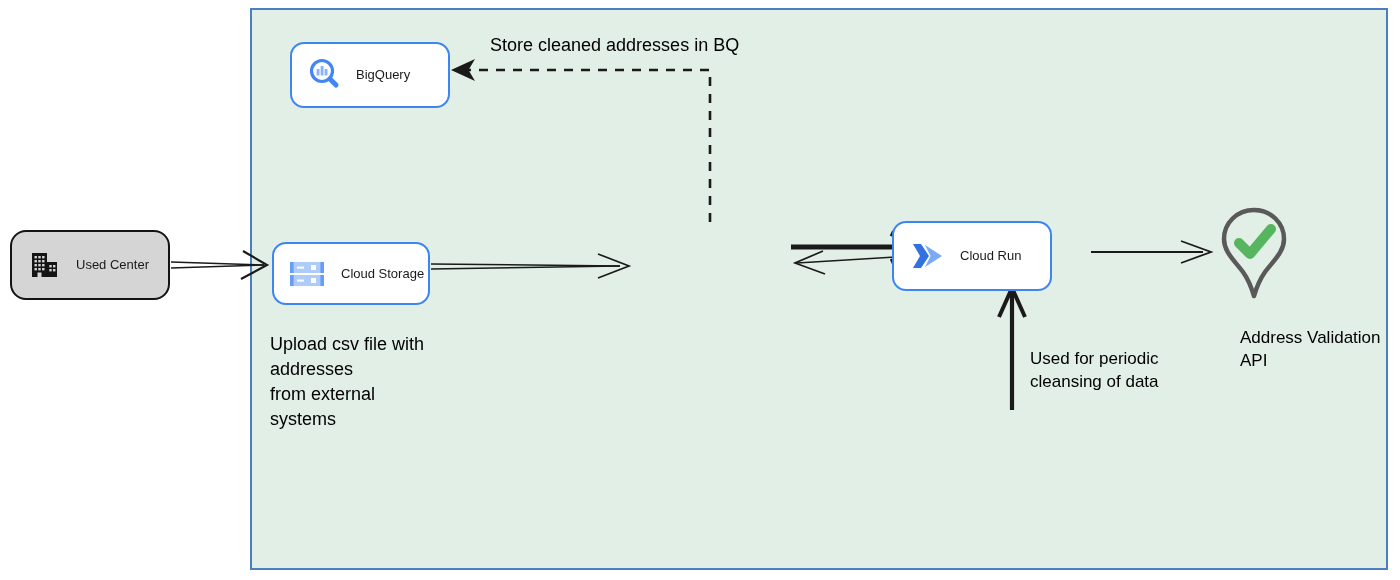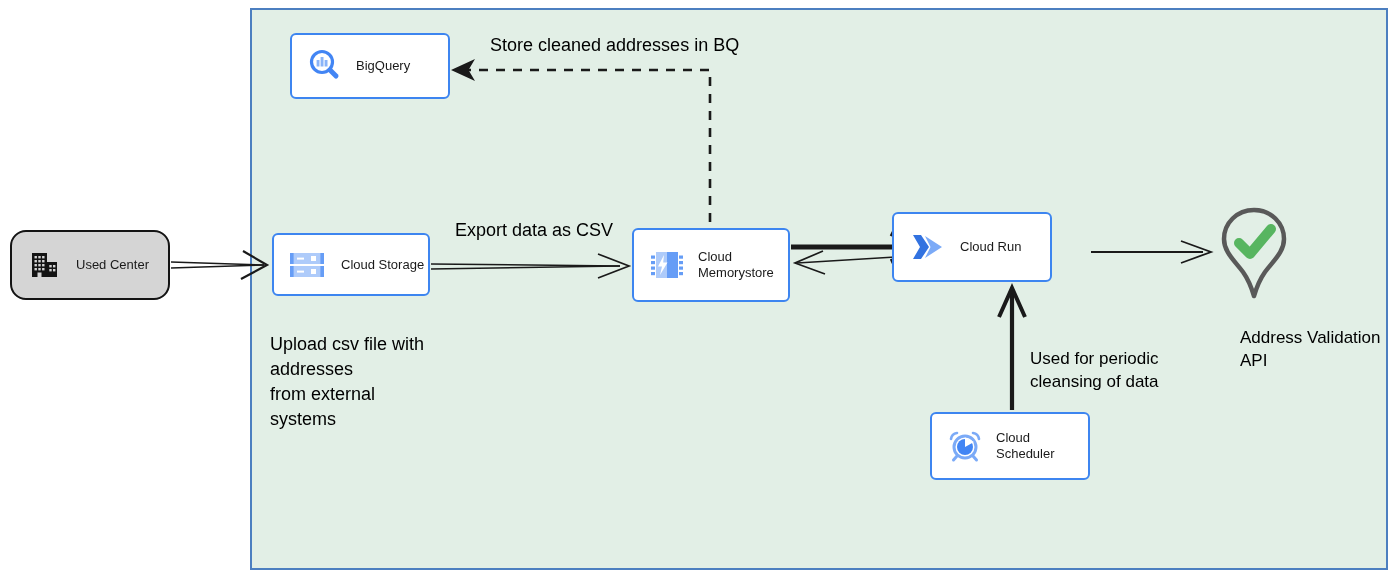--- a/index.html
+++ b/index.html
@@ -1,20 +1,20 @@
 <!DOCTYPE html>
 <html><head>
 <meta charset="utf-8">
 <style>
   html,body{margin:0;padding:0;background:#ffffff;}
   .canvas{position:relative;width:1400px;height:580px;font-family:"Liberation Sans",sans-serif;overflow:hidden;background:#ffffff;}
   .boundary{position:absolute;left:250px;top:8px;width:1138px;height:562px;background:#e2efe6;border:2px solid #4c7fc0;box-sizing:border-box;z-index:1;}
   svg.arrows{position:absolute;left:0;top:0;z-index:2;}
   .node{position:absolute;display:flex;align-items:center;gap:13px;padding-left:15px;box-sizing:border-box;z-index:3;}
-  .svc{background:#ffffff;border:2px solid #3d85f0;border-radius:6px;}
+  .svc{background:#ffffff;border:2px solid #3d85f0;border-radius:14px;margin-top:9px;}
   .plain{background:#d5d5d5;border:2.5px solid #141414;border-radius:16px;}
   .node-label{font-size:13px;color:#1a1a1a;line-height:16px;}
   .node-label.narrow{max-width:82px;}
   .icon{flex:0 0 auto;display:flex;}
   .note{position:absolute;z-index:3;color:#000;font-size:18px;line-height:25px;white-space:pre-wrap;}
   .note.small{font-size:17px;line-height:23px;}
   .pin-wrap{position:absolute;left:1219px;top:206px;z-index:3;}
 </style>
 </head>
 <body>
@@ -124,79 +124,44 @@
           <rect x="9.6" y="12" width="2.9" height="6.5"></rect>
           <rect x="13.6" y="9" width="2.9" height="9.5"></rect>
           <rect x="17.6" y="12" width="2.9" height="6.5"></rect>
         </g>
         <line x1="23" y1="22" x2="29" y2="28" stroke="#4285f4" stroke-width="5" stroke-linecap="round"></line>
       </svg>
     </span>
     <span class="node-label">BigQuery</span>
   </div>
 
-  <div class="node svc" style="left:632px;top:228px;width:158px;height:74px;">
-    <span class="icon">
-      <svg width="36" height="36" viewBox="0 0 36 36">
-        <g fill="#669df6">
-          <rect x="2" y="8.5" width="4" height="3.2"></rect>
-            <rect x="2" y="14" width="4" height="3.2"></rect>
-          <rect x="2" y="19.5" width="4" height="3.2"></rect>
-            <rect x="2" y="25" width="4" height="3.2"></rect>
-          <rect x="30" y="8.5" width="4" height="3.2"></rect>
-            <rect x="30" y="14" width="4" height="3.2"></rect>
-          <rect x="30" y="19.5" width="4" height="3.2"></rect>
-            <rect x="30" y="25" width="4" height="3.2"></rect>
-        </g>
-        <rect x="7" y="5" width="11" height="26" fill="#aecbfa"></rect>
-        <rect x="18" y="5" width="11" height="26" fill="#669df6"></rect>
-        <polygon points="15,8 9,19.5 13,19.5 11,28 18.5,15.5 14.2,15.5" fill="#ffffff"></polygon>
-      </svg>
-    </span>
-    <span class="node-label narrow">Cloud Memorystore</span>
-  </div>
 
   <div class="node svc" style="left:892px;top:212px;width:160px;height:70px;">
     <span class="icon">
       <svg width="38" height="34" viewBox="0 0 38 34">
         <polygon points="4,5 12,5 20,17 12,29 4,29 11,17" fill="#3272e0"></polygon>
         <polygon points="16,6 33,17 16,28 21.5,17" fill="#7baaf7"></polygon>
       </svg>
     </span>
     <span class="node-label">Cloud Run</span>
   </div>
 
-  <div class="node svc" style="left:930px;top:412px;width:160px;height:68px;">
-    <span class="icon">
-      <svg width="36" height="36" viewBox="0 0 36 36">
-        <path d="M4,11 A7,7 0 0 1 10,5" stroke="#7baaf7" stroke-width="2.6" fill="none" stroke-linecap="round"></path>
-        <path d="M26,5 A7,7 0 0 1 32,11" stroke="#7baaf7" stroke-width="2.6" fill="none" stroke-linecap="round"></path>
-        <line x1="10" y1="28" x2="6.5" y2="32" stroke="#7baaf7" stroke-width="3" stroke-linecap="round"></line>
-        <line x1="26" y1="28" x2="29.5" y2="32" stroke="#7baaf7" stroke-width="3" stroke-linecap="round"></line>
-        <circle cx="18" cy="19" r="11" fill="#ffffff" stroke="#7baaf7" stroke-width="3"></circle>
-        <circle cx="18" cy="19" r="8" fill="#4285f4"></circle>
-        <polygon points="18,19 18,9.5 27,14" fill="#ffffff"></polygon>
-      </svg>
-    </span>
-    <span class="node-label">Cloud Scheduler</span>
-  </div>
 
   <div class="pin-wrap">
     <span class="icon">
       <svg width="70" height="120" viewBox="0 0 70 120">
         <path d="M35 4 C18 4 5 17 5 33 C5 46 15 54 24 66 C29 73 32 80 35 90 C38 80 41 73 46 66 C55 54 65 46 65 33 C65 17 52 4 35 4 Z" fill="none" stroke="#595959" stroke-width="4.5" stroke-linejoin="round"></path>
         <polyline points="20,37 31,48 52,23" fill="none" stroke="#57b560" stroke-width="10" stroke-linecap="round" stroke-linejoin="round"></polyline>
       </svg>
     </span>
   </div>
   <div class="note small" style="left:1240px;top:326px;">Address Validation
 API</div>
 
   <div class="note" style="left:490px;top:33px;">Store cleaned addresses in BQ</div>
-  <div class="note" style="left:455px;top:218px;">Export data as CSV</div>
   <div class="note" style="left:270px;top:332px;">Upload csv file with
 addresses
 from external
 systems</div>
   <div class="note small" style="left:1030px;top:347px;">Used for periodic
 cleansing of data</div>
 
 </div>
 
 </body></html>

